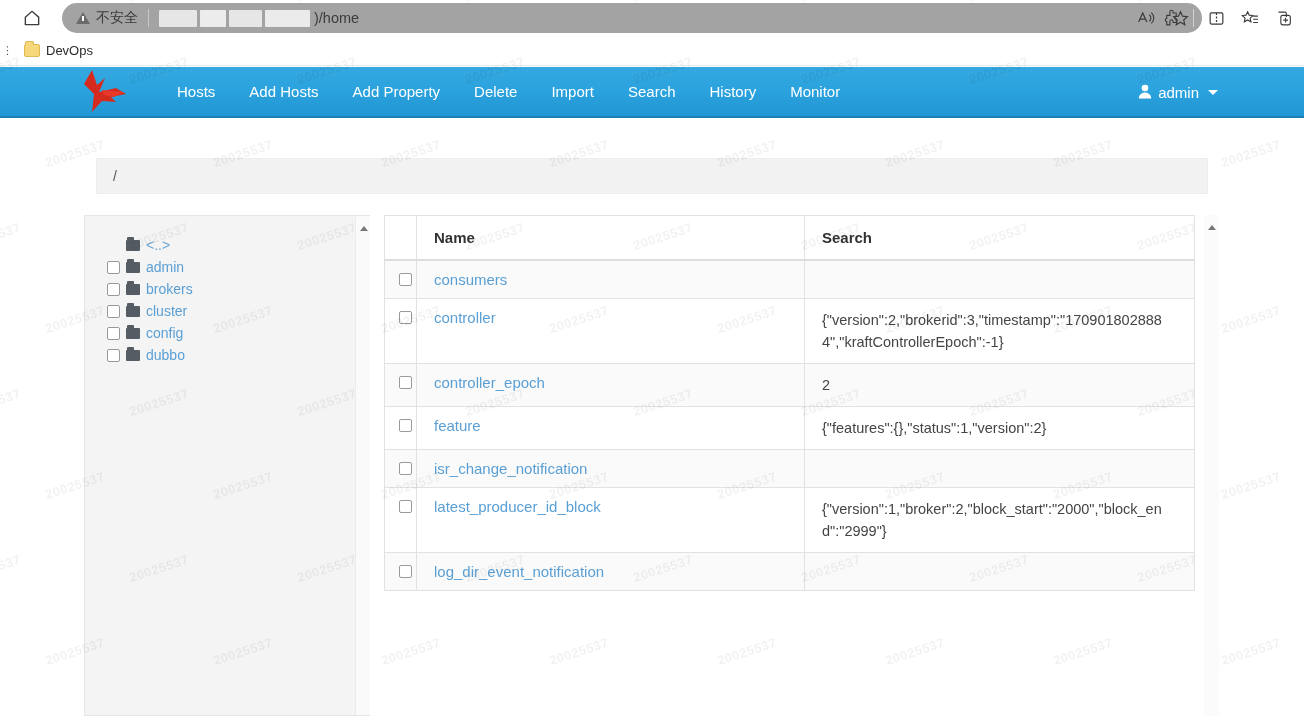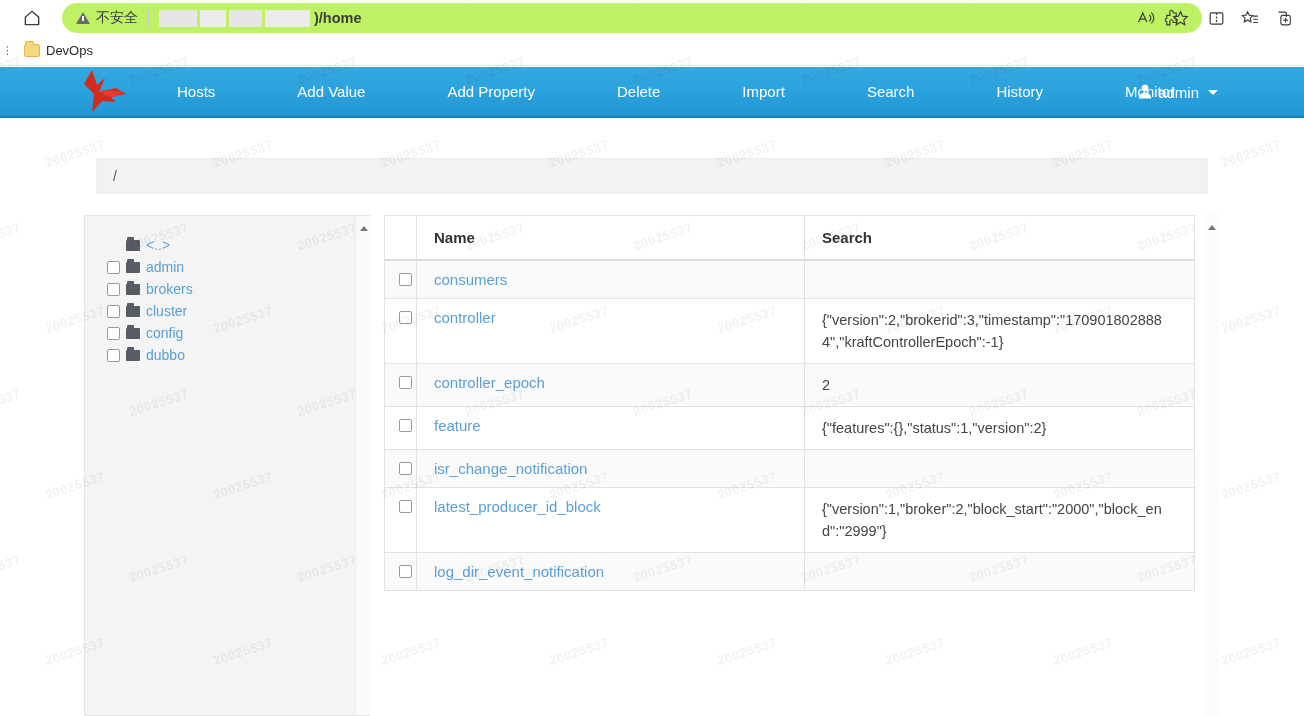--- a/index.html
+++ b/index.html
@@ -20,21 +20,21 @@
   }
   .home-btn {
     width: 36px; height: 28px;
     margin-left: 14px;
     display: flex; align-items: center; justify-content: center;
     border-radius: 4px;
   }
   .omnibox {
     position: absolute; left: 62px; top: 3px;
     width: 1140px; height: 30px;
-    background: #bef264;
+    background: #a3a3a3;
     border-radius: 15px;
     display: flex; align-items: center;
   }
   .sec-warn {
     display: flex; align-items: center; gap: 6px;
     margin-left: 14px;
     font-size: 14px; color: #3b3b3b;
   }
   .warn-tri {
     width: 0; height: 0;
@@ -50,21 +50,20 @@
     width: 2px; height: 5px;
     background: #ffffff;
   }
   .omni-sep {
     width: 1px; height: 18px; background: #c7c7c7;
     margin: 0 10px;
   }
   .url-blur {
     display: flex; align-items: center;
     height: 20px;
-    font-weight: bold;
   }
   .blur-seg {
     height: 17px;
     background: #e6e6e6;
     margin-right: 3px;
     border-radius: 1px;
   }
   .blur-seg.b1 { width: 38px; }
   .blur-seg.b2 { width: 26px; background:#ececec; }
   .blur-seg.b3 { width: 33px; }
@@ -127,21 +126,21 @@
     width: 1304px; height: 51px;
     background: linear-gradient(to bottom, #35a8e0 0%, #2ba3de 45%, #2196d4 100%);
     border-bottom: 2px solid #1b7fb8;
     display: flex; align-items: center;
   }
   .brand {
     width: 76px; height: 51px;
     margin-left: 78px;
     display: flex; align-items: center; justify-content: flex-start;
   }
-  .nav-links { display: flex; align-items: center; margin-left: 6px; gap: 48px; }
+  .nav-links { display: flex; align-items: center; margin-left: 6px; }
   .nav-link {
     color: #ffffff; font-size: 15px;
     padding: 0 17px; line-height: 51px;
     white-space: nowrap;
     text-decoration: none;
   }
   .nav-user {
     position: absolute; right: 86px; top: 0;
     height: 51px; display: flex; align-items: center; gap: 6px;
     color: #fff; font-size: 15px;
@@ -381,21 +380,21 @@
 
 <div class="navbar">
   <div class="brand">
     <svg width="58" height="48" viewBox="0 0 58 48">
       <polygon points="14,2 19,17 27,10 21,24 38,20 48,26 33,29 38,34 24,33 14,44 16,26 6,16" fill="#d52b1e"></polygon>
       <polygon points="24,22 46,24 36,29 26,27" fill="#e8392b"></polygon>
     </svg>
   </div>
   <div class="nav-links">
     <a class="nav-link">Hosts</a>
-    <a class="nav-link">Add Value</a>
+    <a class="nav-link">Add Hosts</a>
     <a class="nav-link">Add Property</a>
     <a class="nav-link">Delete</a>
     <a class="nav-link">Import</a>
     <a class="nav-link">Search</a>
     <a class="nav-link">History</a>
     <a class="nav-link">Monitor</a>
   </div>
   <div class="nav-user">
     <span class="user-ico">
       <svg width="14" height="15" viewBox="0 0 14 15" fill="#ffffff">

